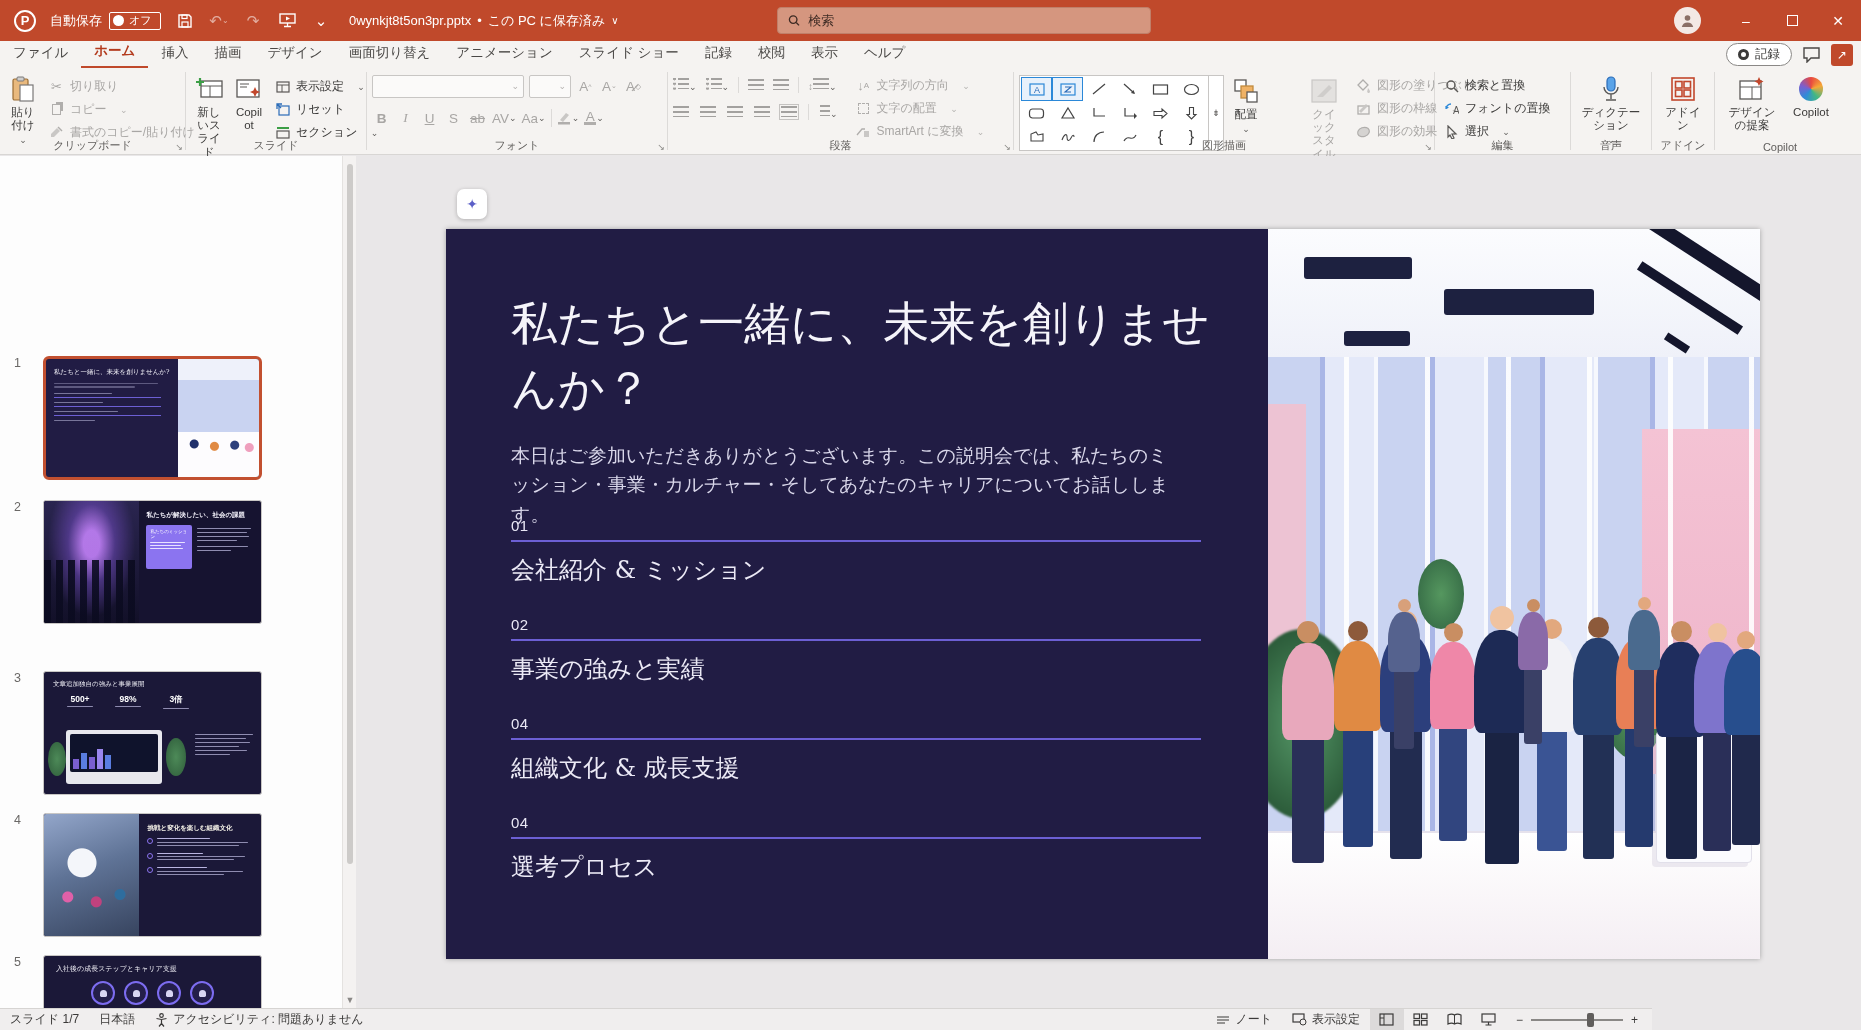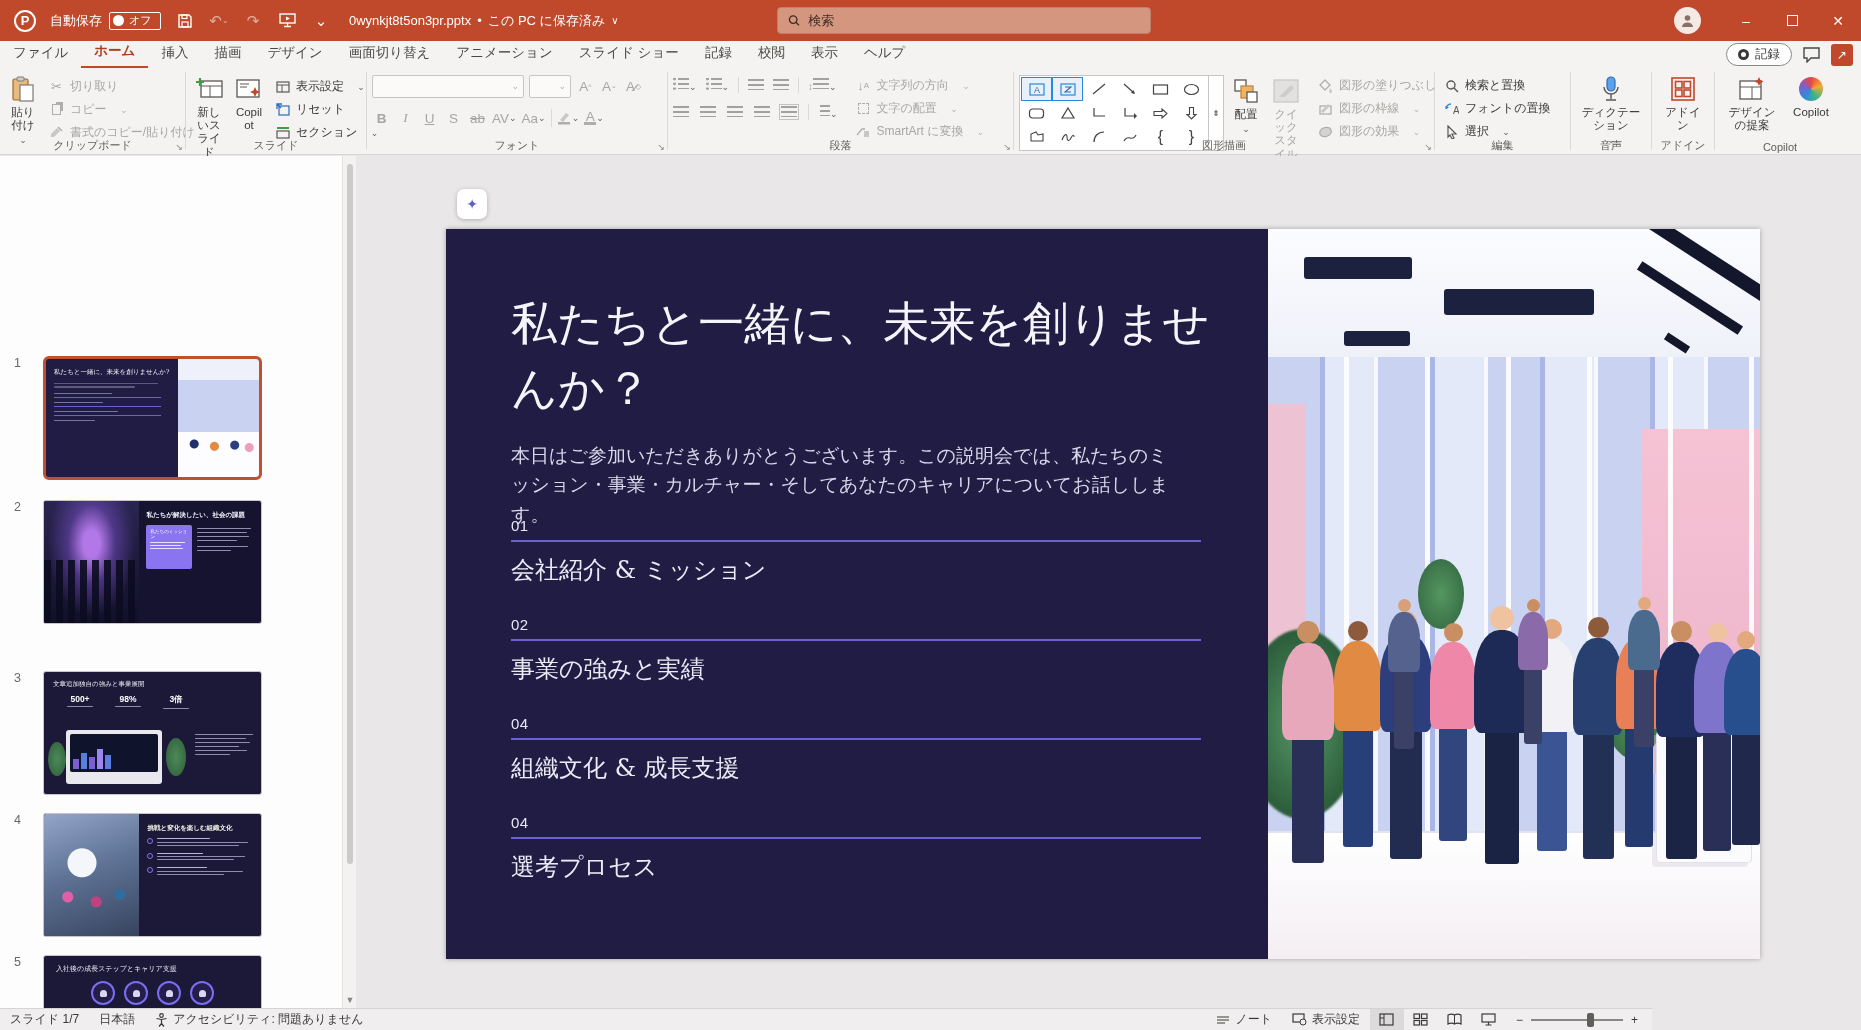--- a/index.html
+++ b/index.html
@@ -29,21 +29,21 @@
   .recdot{width:11px;height:11px;border-radius:50%;border:3px solid #3b3a39;display:inline-block;}
   .share-ic{width:22px;height:22px;background:#c0492b;border-radius:3px;color:#fff;display:flex;align-items:center;justify-content:center;font-size:12px;}
   
   .ribbon{position:absolute;top:68px;left:0;width:1861px;height:87px;background:#f5f3f1;border-bottom:1px solid #d8d6d4;display:flex;}
   .grp{position:relative;padding:5px 5px 16px;display:flex;align-items:flex-start;gap:4px;}
   .grp-label{position:absolute;bottom:1px;left:0;right:0;text-align:center;font-size:11px;color:#605e5c;white-space:nowrap;}
   .launcher{position:absolute;right:2px;bottom:2px;font-size:9px;color:#8a8886;}
   .vsep{width:1px;background:#dcdad8;margin:4px 0;}
   .bigbtn{display:flex;flex-direction:column;align-items:center;justify-content:flex-start;gap:3px;padding:2px 3px;font-size:11.5px;line-height:1.15;text-align:center;color:#3b3a39;word-break:break-all;}
   .bigbtn .bicon{width:30px;height:28px;display:flex;align-items:center;justify-content:center;}
-  .bigbtn.off{color:#a8a6a4;}
+  .bigbtn.off{color:#a8a6a4;margin-left:38px;}
   .chev{font-size:9px;color:#605e5c;}
   .off .chev{color:#b5b3b1;}
   .smallcol{display:flex;flex-direction:column;justify-content:flex-start;gap:2px;}
   .smallbtn{display:flex;align-items:center;gap:5px;font-size:12px;color:#3b3a39;height:21px;padding:0 3px;white-space:nowrap;}
   .smallbtn.off{color:#a8a6a4;}
   .sic{width:17px;height:16px;display:flex;align-items:center;justify-content:center;font-size:13px;flex:none;}
   
   .combo{height:23px;background:#fbfaf9;border:1px solid #c8c6c4;border-radius:2px;display:flex;align-items:center;justify-content:flex-end;padding:0 4px;color:#b5b3b1;font-size:9px;}
   .fontrow{display:flex;align-items:center;gap:5px;height:26px;}
   .fbtn{min-width:19px;height:20px;display:flex;align-items:center;justify-content:center;font-size:13.5px;color:#a8a6a4;}

